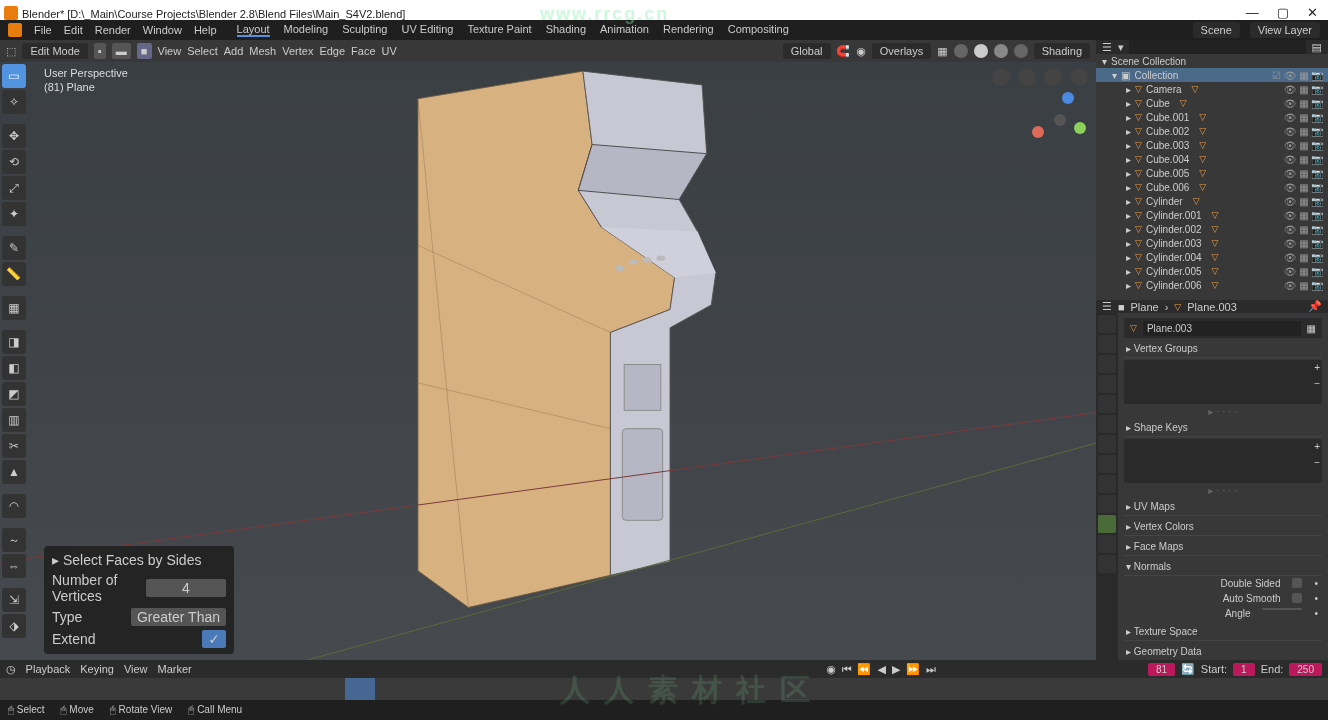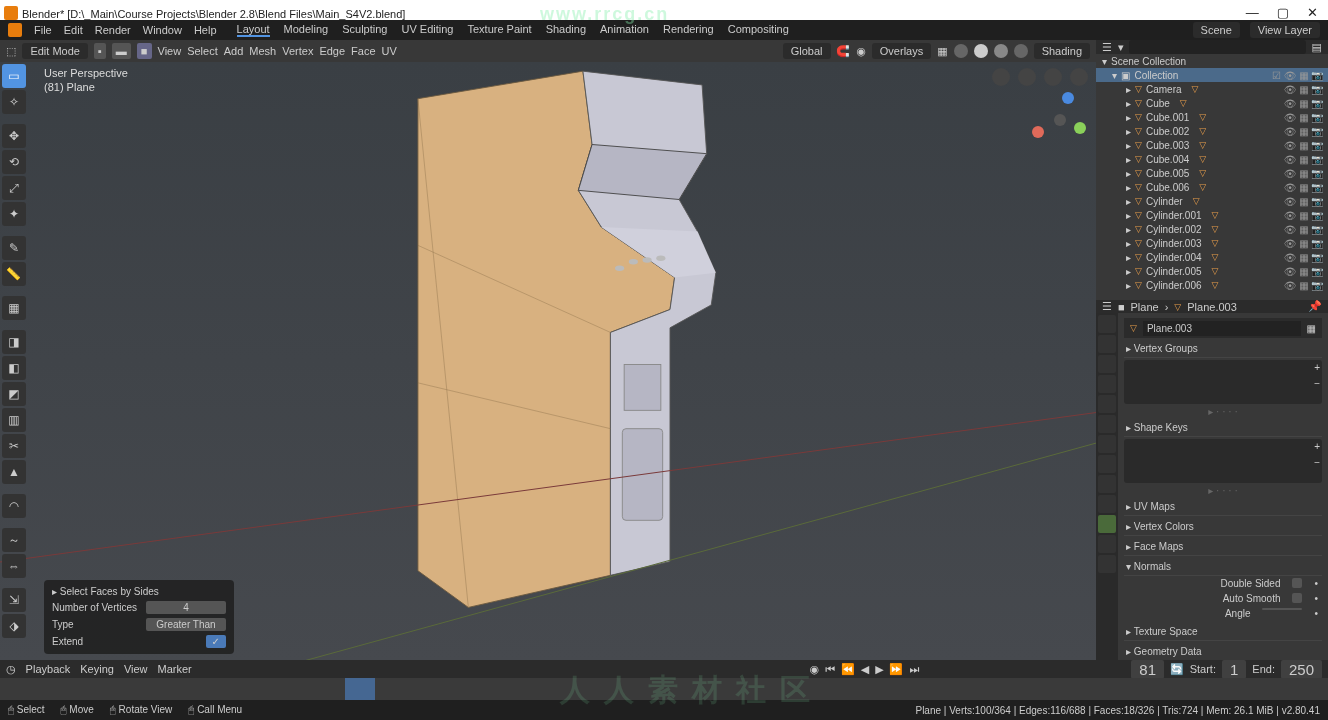--- a/index.html
+++ b/index.html
@@ -22,21 +22,21 @@
 .vp-body { flex: 1; background: linear-gradient(#3a3f44, #46494e); position: relative; overflow: hidden; }
 .arcade { position: absolute; left: 380px; top: 0; width: 360px; height: 550px; }
 .overlay-info { position: absolute; left: 44px; top: 4px; font-size: 11px; color: #ddd; line-height: 14px; }
 .toolbar-left { position: absolute; left: 2px; top: 2px; width: 26px; display: flex; flex-direction: column; gap: 2px; }
 .tool { width: 24px; height: 24px; background: #333; border-radius: 3px; display: flex; align-items: center; justify-content: center; font-size: 12px; color: #ccc; }
 .tool.sel { background: #5294e2; color: #fff; }
 .gizmo-cluster { position: absolute; right: 8px; top: 30px; width: 56px; height: 56px; }
 .gizmo-cluster .ball { width: 12px; height: 12px; border-radius: 50%; position: absolute; }
 .vp-iconrow { position: absolute; right: 8px; top: 6px; display: flex; gap: 8px; }
 .vp-iconrow .ic { width: 18px; height: 18px; background: #444; border-radius: 50%; }
-.op-panel { position: absolute; left: 44px; bottom: 6px; width: 190px; background: rgba(30,30,30,0.85); border-radius: 4px; padding: 6px 8px; font-size: 10px; }
+.op-panel { position: absolute; left: 44px; bottom: 6px; width: 190px; background: rgba(30,30,30,0.85); border-radius: 4px; padding: 6px 8px; font-size: 14px; }
 .op-row { display: flex; justify-content: space-between; margin-top: 4px; align-items: center; }
 .op-field { background: #555; padding: 1px 6px; border-radius: 2px; min-width: 80px; text-align: center; }
 .sidebar { width: 232px; background: #383838; display: flex; flex-direction: column; }
 .outliner-hdr { height: 22px; background: #2b2b2b; display: flex; align-items: center; gap: 6px; padding: 0 6px; }
 .outliner { flex: 0 0 246px; overflow: hidden; font-size: 10px; }
 .outliner-row { display: flex; align-items: center; height: 14px; padding-left: 6px; gap: 4px; }
 .outliner-row.sel { background: #4b6a8a; }
 .outliner-dots { margin-left: auto; display: flex; gap: 2px; padding-right: 4px; color: #999; }
 .tri { color: #e89d4a; font-size: 9px; }
 .props-hdr { height: 20px; background: #2b2b2b; display: flex; align-items: center; gap: 6px; padding: 0 6px; }
@@ -45,21 +45,21 @@
 .props-tabs { width: 22px; background: #2a2a2a; display: flex; flex-direction: column; gap: 2px; padding-top: 2px; align-items: center; }
 .ptab { width: 18px; height: 18px; background: #333; border-radius: 2px; }
 .ptab.sel { background: #4a6a3a; }
 .props-content { flex: 1; padding: 4px 6px; font-size: 10px; overflow: hidden; }
 .section-h { padding: 3px 2px; border-bottom: 1px solid #444; margin-top: 2px; }
 .sub-row { display: flex; justify-content: flex-end; gap: 12px; padding: 2px 4px; align-items: flex-start; }
 .chk { width: 10px; height: 10px; background: #555; display: inline-block; border-radius: 2px; }
 .timeline { height: 40px; background: #383838; display: flex; flex-direction: column; }
 .tl-hdr { height: 18px; display: flex; align-items: center; gap: 10px; padding: 0 6px; background: #2b2b2b; }
 .tl-hdr .right { margin-left: auto; display: flex; align-items: center; gap: 6px; }
-.numbox { background: #404040; padding: 1px 8px; border-radius: 2px; font-size: 15px; }
+.numbox { background: #be185d; padding: 1px 8px; border-radius: 2px; font-size: 10px; }
 .tl-track { flex: 1; background: #3a3a3a; position: relative; }
 .playhead { position: absolute; left: 345px; top: 0; bottom: 0; width: 30px; background: #4a7ab8; opacity: 0.7; }
 .statusbar { height: 20px; background: #1f1f1f; display: flex; align-items: center; padding: 0 8px; gap: 16px; font-size: 10px; }
 .statusbar .right { margin-left: auto; }
 .watermark { position: absolute; opacity: 0.14; color: #86efac; font-size: 22px; pointer-events: none; font-weight: 600; letter-spacing: 14px; }
 </style>
 </head>
 <body>
 
 <div class="titlebar">
@@ -429,17 +429,16 @@
   <div class="tl-track">
     <div class="playhead"></div>
   </div>
 </div>
 
 <div class="statusbar">
   <span>🖱 <span>Select</span></span>
   <span>🖱 <span>Move</span></span>
   <span>🖱 <span>Rotate View</span></span>
   <span>🖱 <span>Call Menu</span></span>
-  <span class="right">Plane | Verts:100/364 | Edges:116/688 | Faces:18/326 | Tris:724 | Mem: 26.1 MiB | v2.80.41</span>
 </div>
 
 <div class="watermark" style="left:540px;top:4px;letter-spacing:2px;font-size:18px;opacity:0.4;">www.rrcg.cn</div>
 <div class="watermark" style="left:560px;top:670px;font-size:30px;">人人素材社区</div>
 
 </body></html>

